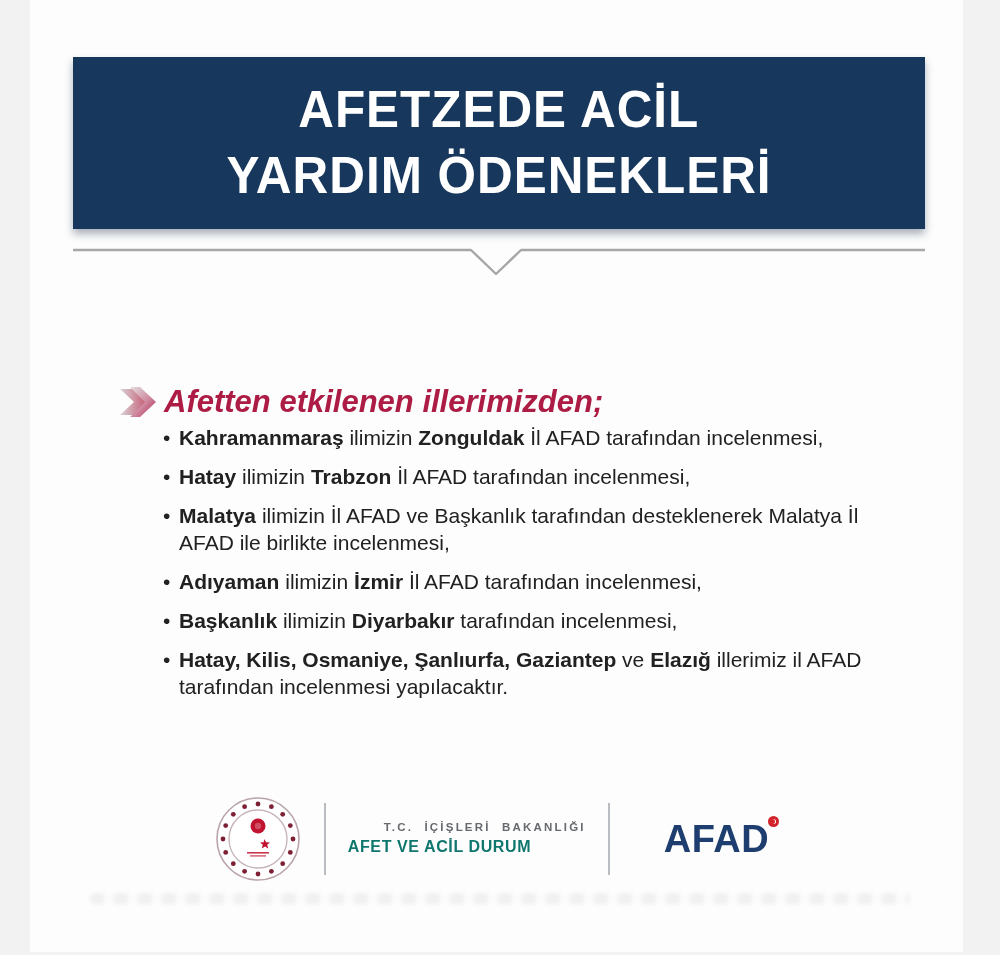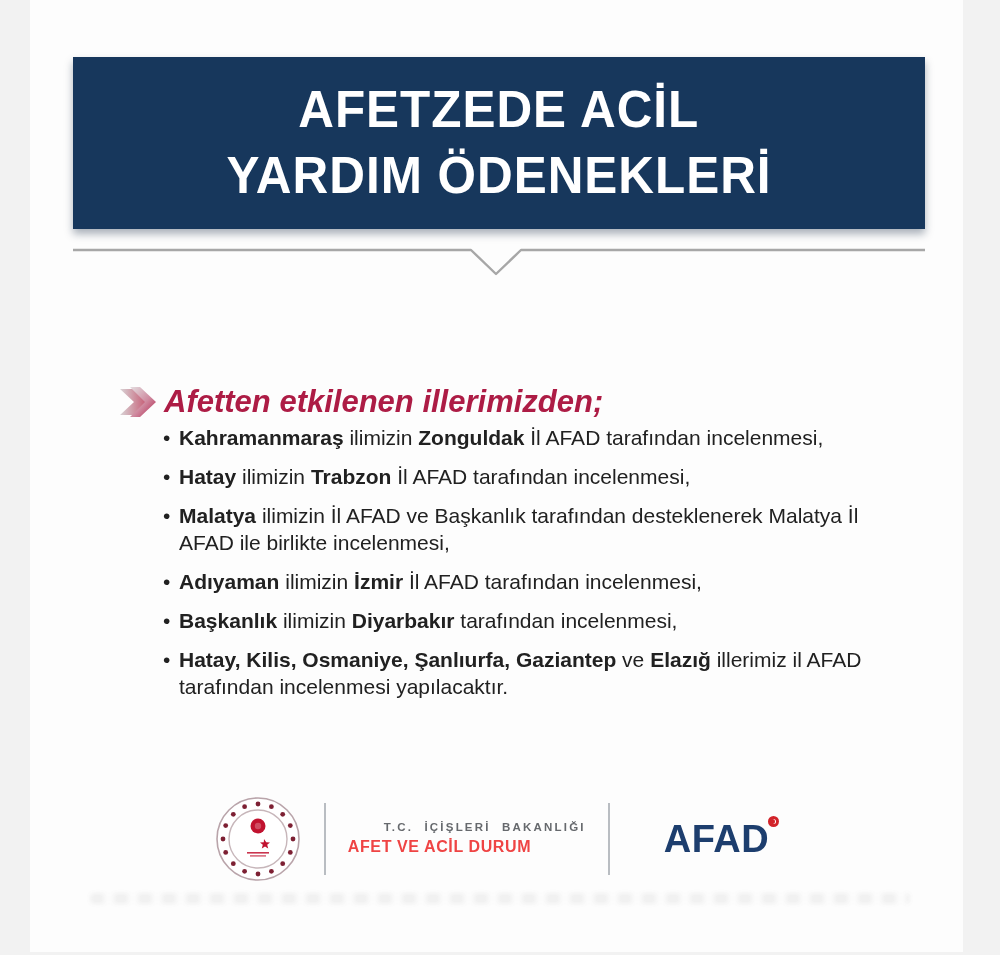--- a/index.html
+++ b/index.html
@@ -29,21 +29,21 @@
   .bullet-list li .dot{position:absolute; left:0; top:0; color:#212121;}
   .bullet-list li b{font-weight:700;}
 
   
   .footer{position:absolute; left:0; top:795px; width:933px; display:flex;
     align-items:center; justify-content:center; gap:22px;}
   .emblem{width:88px; height:88px;}
   .v-divider{width:2px; height:72px; background:#b9bdc2;}
   .ministry-block{display:flex; flex-direction:column; justify-content:center;}
   .ministry-line1{font-size:11.5px; letter-spacing:2.2px; color:#66696d; font-weight:700; word-spacing:6px;}
-  .ministry-line2,.ministry-line3{font-size:16px; font-weight:700; color:#ef4444; letter-spacing:0.6px; line-height:20px;}
+  .ministry-line2,.ministry-line3{font-size:16px; font-weight:700; color:#0f766e; letter-spacing:0.6px; line-height:20px;}
   .ministry-line1{margin-bottom:4px;margin-left:36px;}
   .afad-wrap{position:relative; padding-right:10px;}
   .afad-text{font-size:38px; font-weight:800; letter-spacing:0.5px; line-height:38px;}
   .afad-dot{position:absolute; right:0; top:-4px; width:11px; height:11px; border-radius:50%; background:#d2232a;}
   .afad-dot::after{content:""; position:absolute; left:3px; top:3px; width:5px; height:5px;
     border-radius:50%; background:#d2232a; box-shadow:-1px 0 0 0 #ffffff inset;}
 
   
   .watermark{position:absolute; left:60px; top:893px; width:820px; height:11px;
     background:repeating-linear-gradient(90deg, rgba(110,110,110,0.12) 0 14px, rgba(110,110,110,0.02) 14px 24px);

